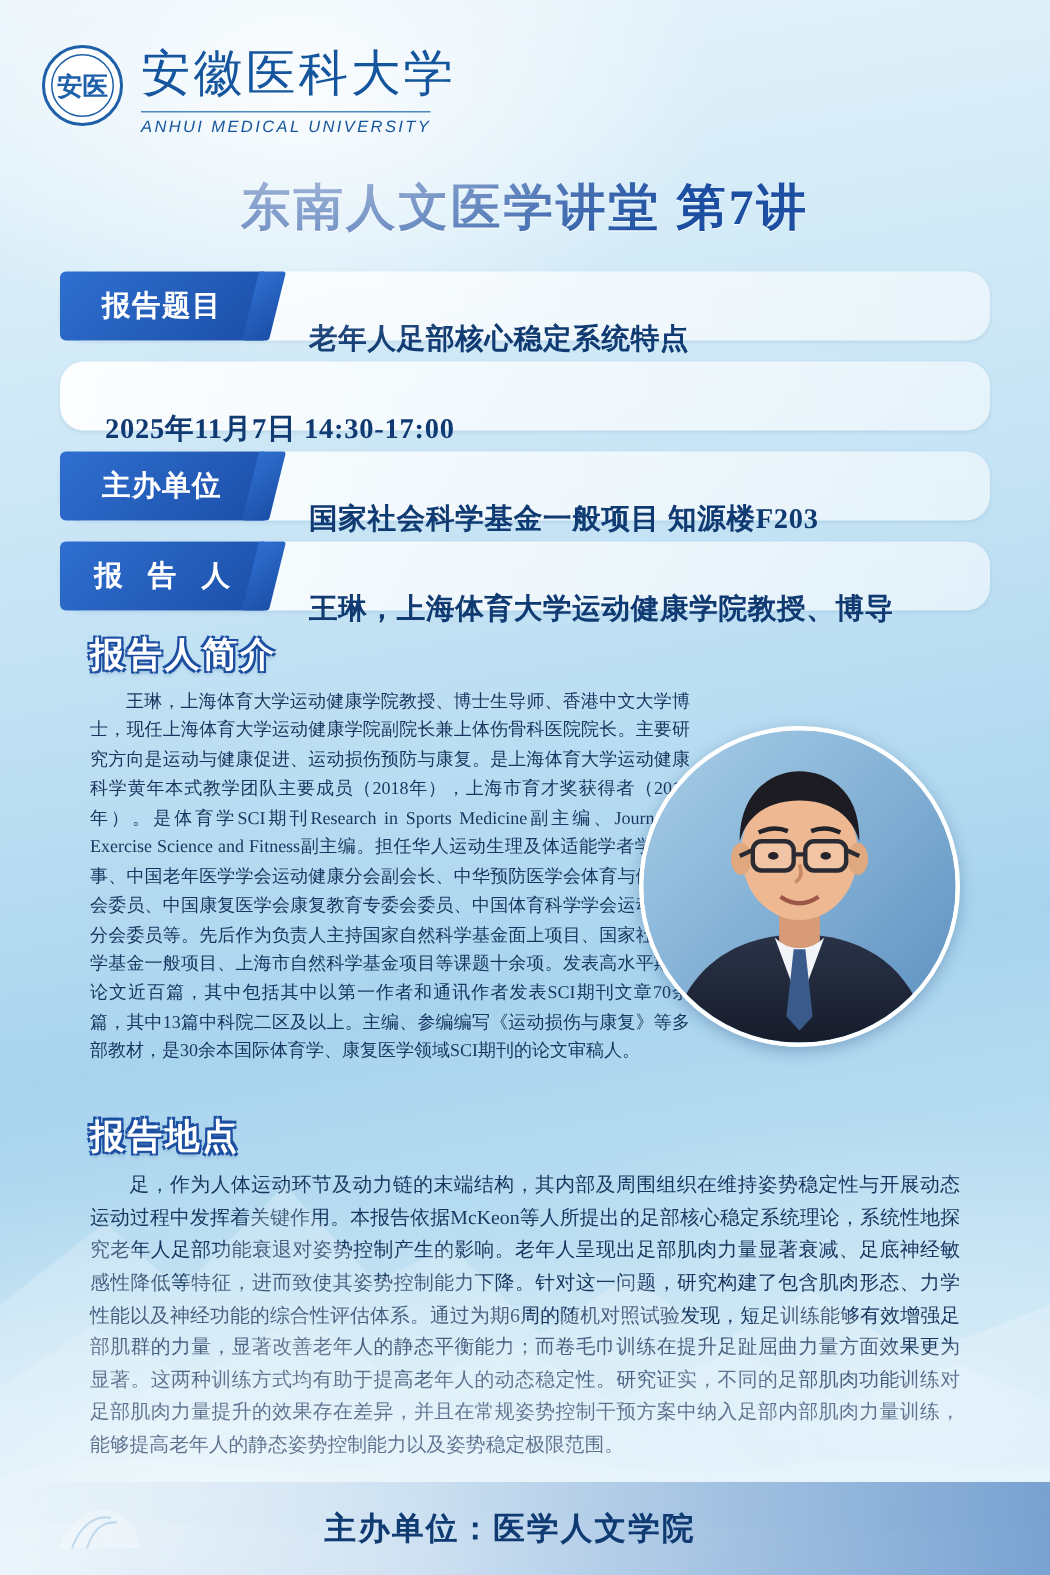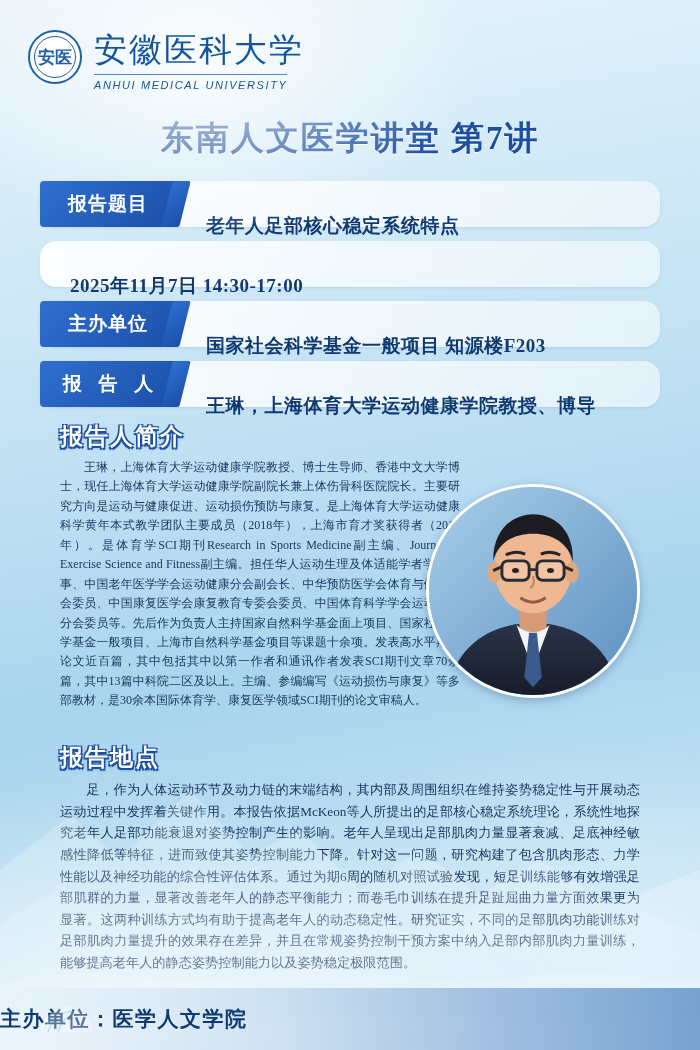--- a/index.html
+++ b/index.html
@@ -155,21 +155,21 @@
     color: #17355e;
     text-align: justify;
     text-indent: 2em;
   }
 
   
   .footer {
     position: absolute; bottom: 0; left: 0; right: 0;
     height: 62px;
     background: linear-gradient(90deg, rgba(40,110,190,.0) 0%, rgba(40,110,190,.15) 40%, rgba(30,95,175,.55) 100%);
-    display: flex; align-items: center; justify-content: flex-start;
+    display: flex; align-items: center; justify-content: center;
     padding-right: 20px;
   }
   .footer-text {
     font-family: "Liberation Serif", serif;
     font-size: 21px; font-weight: bold; color: #103a72;
     letter-spacing: 1.5px;
   }
   .shell {
     position: absolute; left: 36px; bottom: 14px; width: 60px; height: 34px;
     opacity: .5;

